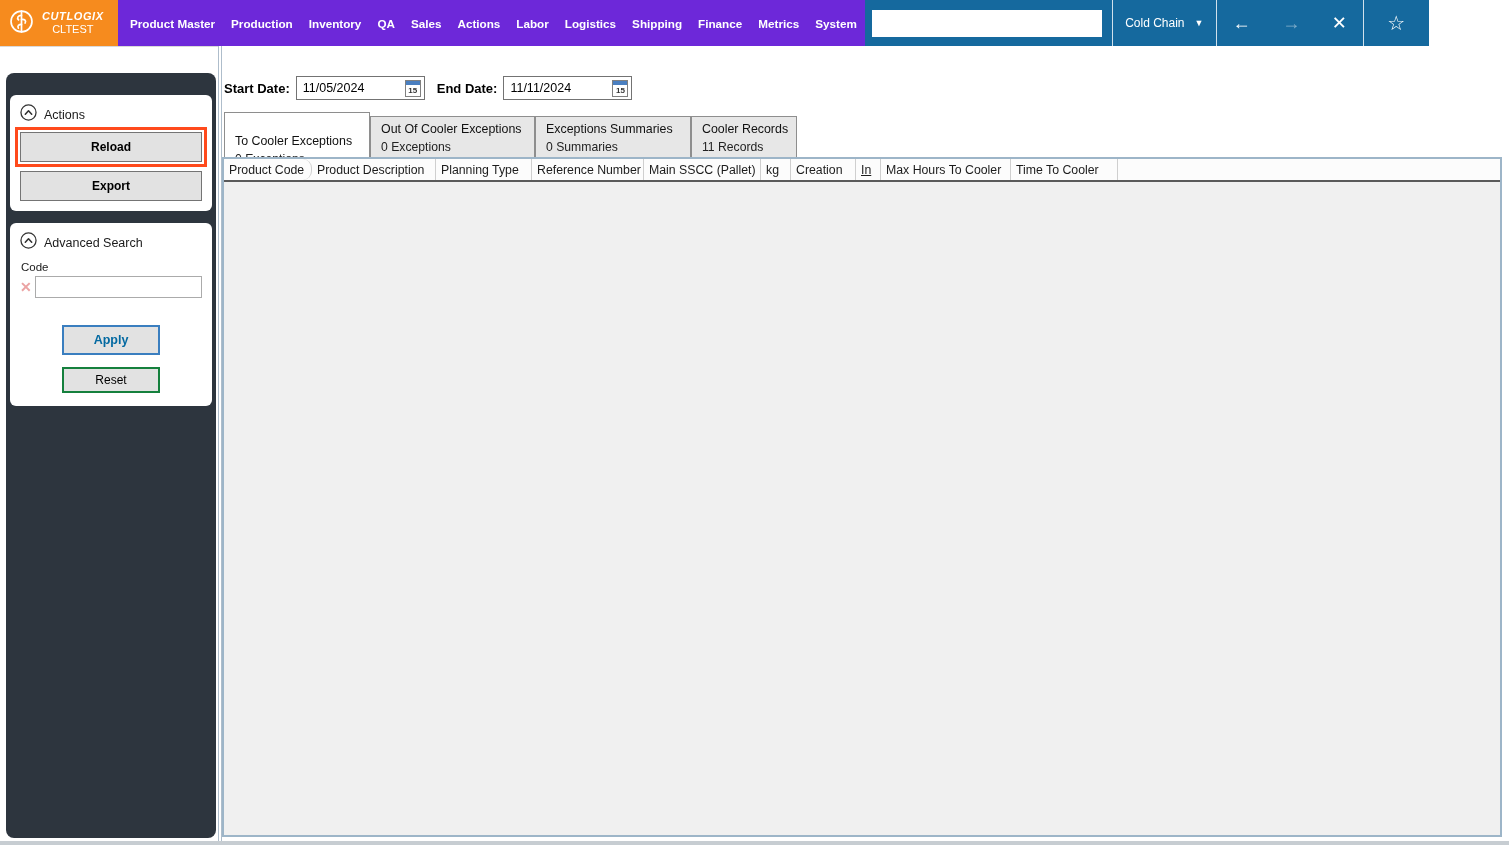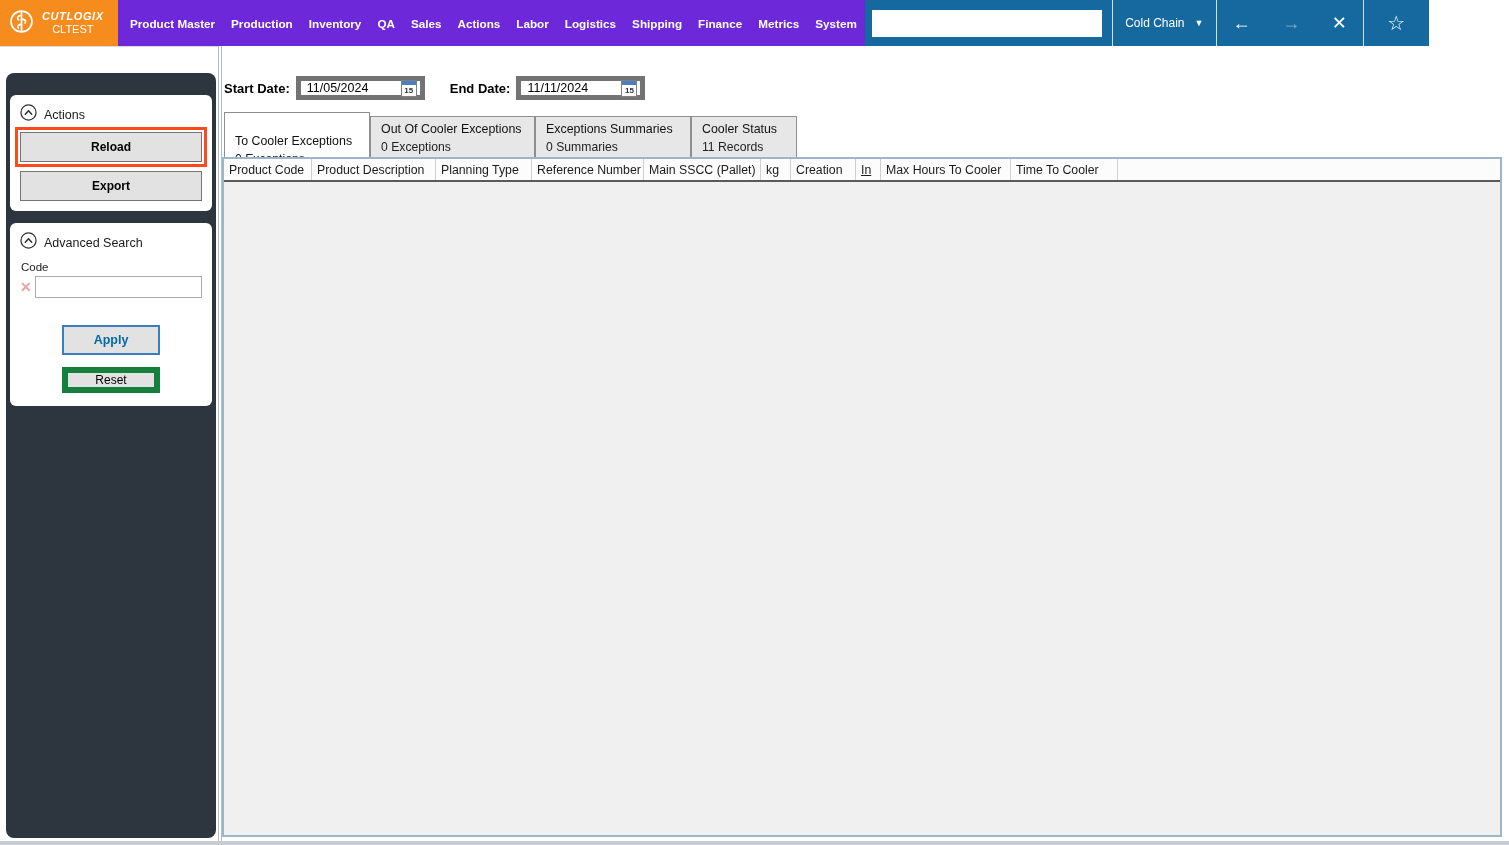--- a/index.html
+++ b/index.html
@@ -36,30 +36,30 @@
   .panel-header { display:flex; align-items:center; gap:7px; padding:3px 0 7px; cursor:pointer; }
   .panel-title { font-size:12.5px; color:#1a1a1a; }
   .side-btn { display:block; width:100%; height:30px; background:#e2e2e2; border:1px solid #747474; font-family:inherit; font-size:12px; font-weight:bold; color:#000; cursor:pointer; }
   .highlighted { outline:3px solid #ff4a1c; outline-offset:2px; }
   .gap8 { height:9px; }
   .code-label { font-size:11.5px; color:#1a1a1a; margin:1px 0 3px 1px; }
   .code-row { display:flex; align-items:center; gap:3px; }
   .clear-x { color:#eba3a3; font-size:14px; font-weight:bold; line-height:1; cursor:pointer; }
   .code-input { flex:1; height:22px; border:1px solid #ababab; font-size:12px; padding:0 4px; outline:none; }
   .apply-btn { display:block; width:98px; height:30px; margin:27px auto 0; background:#e2e2e2; border:2px solid #3a7ebf; font-family:inherit; font-size:12.5px; font-weight:bold; color:#0369a1; cursor:pointer; }
-  .reset-btn { display:block; width:98px; height:26px; margin:12px auto 3px; background:#e2e2e2; border:6px solid #15803d; font-family:inherit; font-size:12px; color:#000; cursor:pointer; }
+  .reset-btn { display:block; width:98px; height:26px; margin:12px auto 3px; background:#e2e2e2; border:2px solid #15803d; font-family:inherit; font-size:12px; color:#000; cursor:pointer; }
 
   
   .splitter { position:absolute; left:218px; top:46px; width:4px; height:795px; background:#fff; border-left:1px solid #aebdcb; border-right:1px solid #aebdcb; cursor:col-resize; }
 
   
   .mainarea { position:absolute; left:222px; top:46px; right:0; bottom:0; background:#fff; }
   .filter-row { position:absolute; left:2px; top:30px; display:flex; align-items:center; }
   .filter-label { font-size:13px; font-weight:bold; color:#000; margin-right:6px; white-space:nowrap; }
-  .date-box { width:129px; height:24px; border:5px solid #737373; background:#fff; display:flex; align-items:center; margin-right:25px; }
+  .date-box { width:129px; height:24px; border:1px solid #737373; background:#fff; display:flex; align-items:center; margin-right:12px; }
   .date-box input { flex:1; min-width:0; border:none; outline:none; font-size:12.5px; padding-left:6px; font-family:inherit; color:#000; }
   .cal-btn { width:16px; height:17px; border:1px solid #808080; background:#fff; display:flex; flex-direction:column; margin-right:3px; cursor:pointer; flex:none; }
   .cal-top { height:4px; background:#4a7fc0; }
   .cal-day { font-size:8px; line-height:11px; text-align:center; color:#333; font-weight:bold; }
 
   
   .tab-strip { position:absolute; left:2px; top:66px; height:45px; display:flex; align-items:flex-end; }
   .tab { height:41px; background:#e7e7e7; border:1px solid #8e8e8e; border-bottom:none; padding:4px 10px 0; cursor:pointer; overflow:hidden; }
   .tab.active { height:45px; background:#fff; z-index:2; padding-top:20px; }
   .tab:nth-of-type(1) { width:146px; }
@@ -67,21 +67,21 @@
   .tab:nth-of-type(3) { width:156px; }
   .tab:nth-of-type(4) { width:106px; }
   .tab-title { font-size:12.4px; color:#111; line-height:1.45; white-space:nowrap; }
   .tab-count { font-size:12.2px; color:#222; line-height:1.45; white-space:nowrap; }
 
   
   .table-wrap { position:absolute; left:0; top:111px; right:7px; bottom:8px; border:2px solid #9db5c8; background:#f0f0f0; }
   .thead { display:flex; align-items:stretch; height:23px; background:#fcfcfc; border-bottom:2px solid #5a5a5a; }
   .thcols { display:contents; }
   .th { display:flex; align-items:center; padding:0 4px 0 5px; font-size:12.3px; color:#1c1c1c; border-right:1px solid #cfcfcf; white-space:nowrap; overflow:hidden; cursor:pointer; }
-  .thcols div:nth-of-type(1) { width:88px; }
+  .thcols div:nth-of-type(1) { width:88px;border-radius:9px; }
   .thcols div:nth-of-type(2) { width:124px; }
   .thcols div:nth-of-type(3) { width:96px; }
   .thcols div:nth-of-type(4) { width:112px; }
   .thcols div:nth-of-type(5) { width:117px; }
   .thcols div:nth-of-type(6) { width:30px; }
   .thcols div:nth-of-type(7) { width:65px; }
   .thcols div:nth-of-type(8) { width:25px;text-decoration:underline; }
   .thcols div:nth-of-type(9) { width:130px; }
   .thcols div:nth-of-type(10){ width:107px; }
   .th-filler { flex:1; border-right:none; }
@@ -221,21 +221,21 @@
         <div class="tab-title">Out Of Cooler Exceptions</div>
         <div class="tab-count">0 Exceptions</div>
       </div>
 
       <div class="tab">
         <div class="tab-title">Exceptions Summaries</div>
         <div class="tab-count">0 Summaries</div>
       </div>
 
       <div class="tab">
-        <div class="tab-title">Cooler Status</div>
+        <div class="tab-title">Cooler Records</div>
         <div class="tab-count">11 Records</div>
       </div>
     </div>
 
   <div class="table-wrap">
     <div class="thead">
       <div class="thcols">
         
       <div class="th">Product Code</div><div class="th">Product Description</div><div class="th">Planning Type</div><div class="th">Reference Number</div><div class="th">Main SSCC (Pallet)</div><div class="th">kg</div><div class="th">Creation</div><div class="th">In</div><div class="th">Max Hours To Cooler</div><div class="th">Time To Cooler</div></div>
       <div class="th th-filler"></div>

